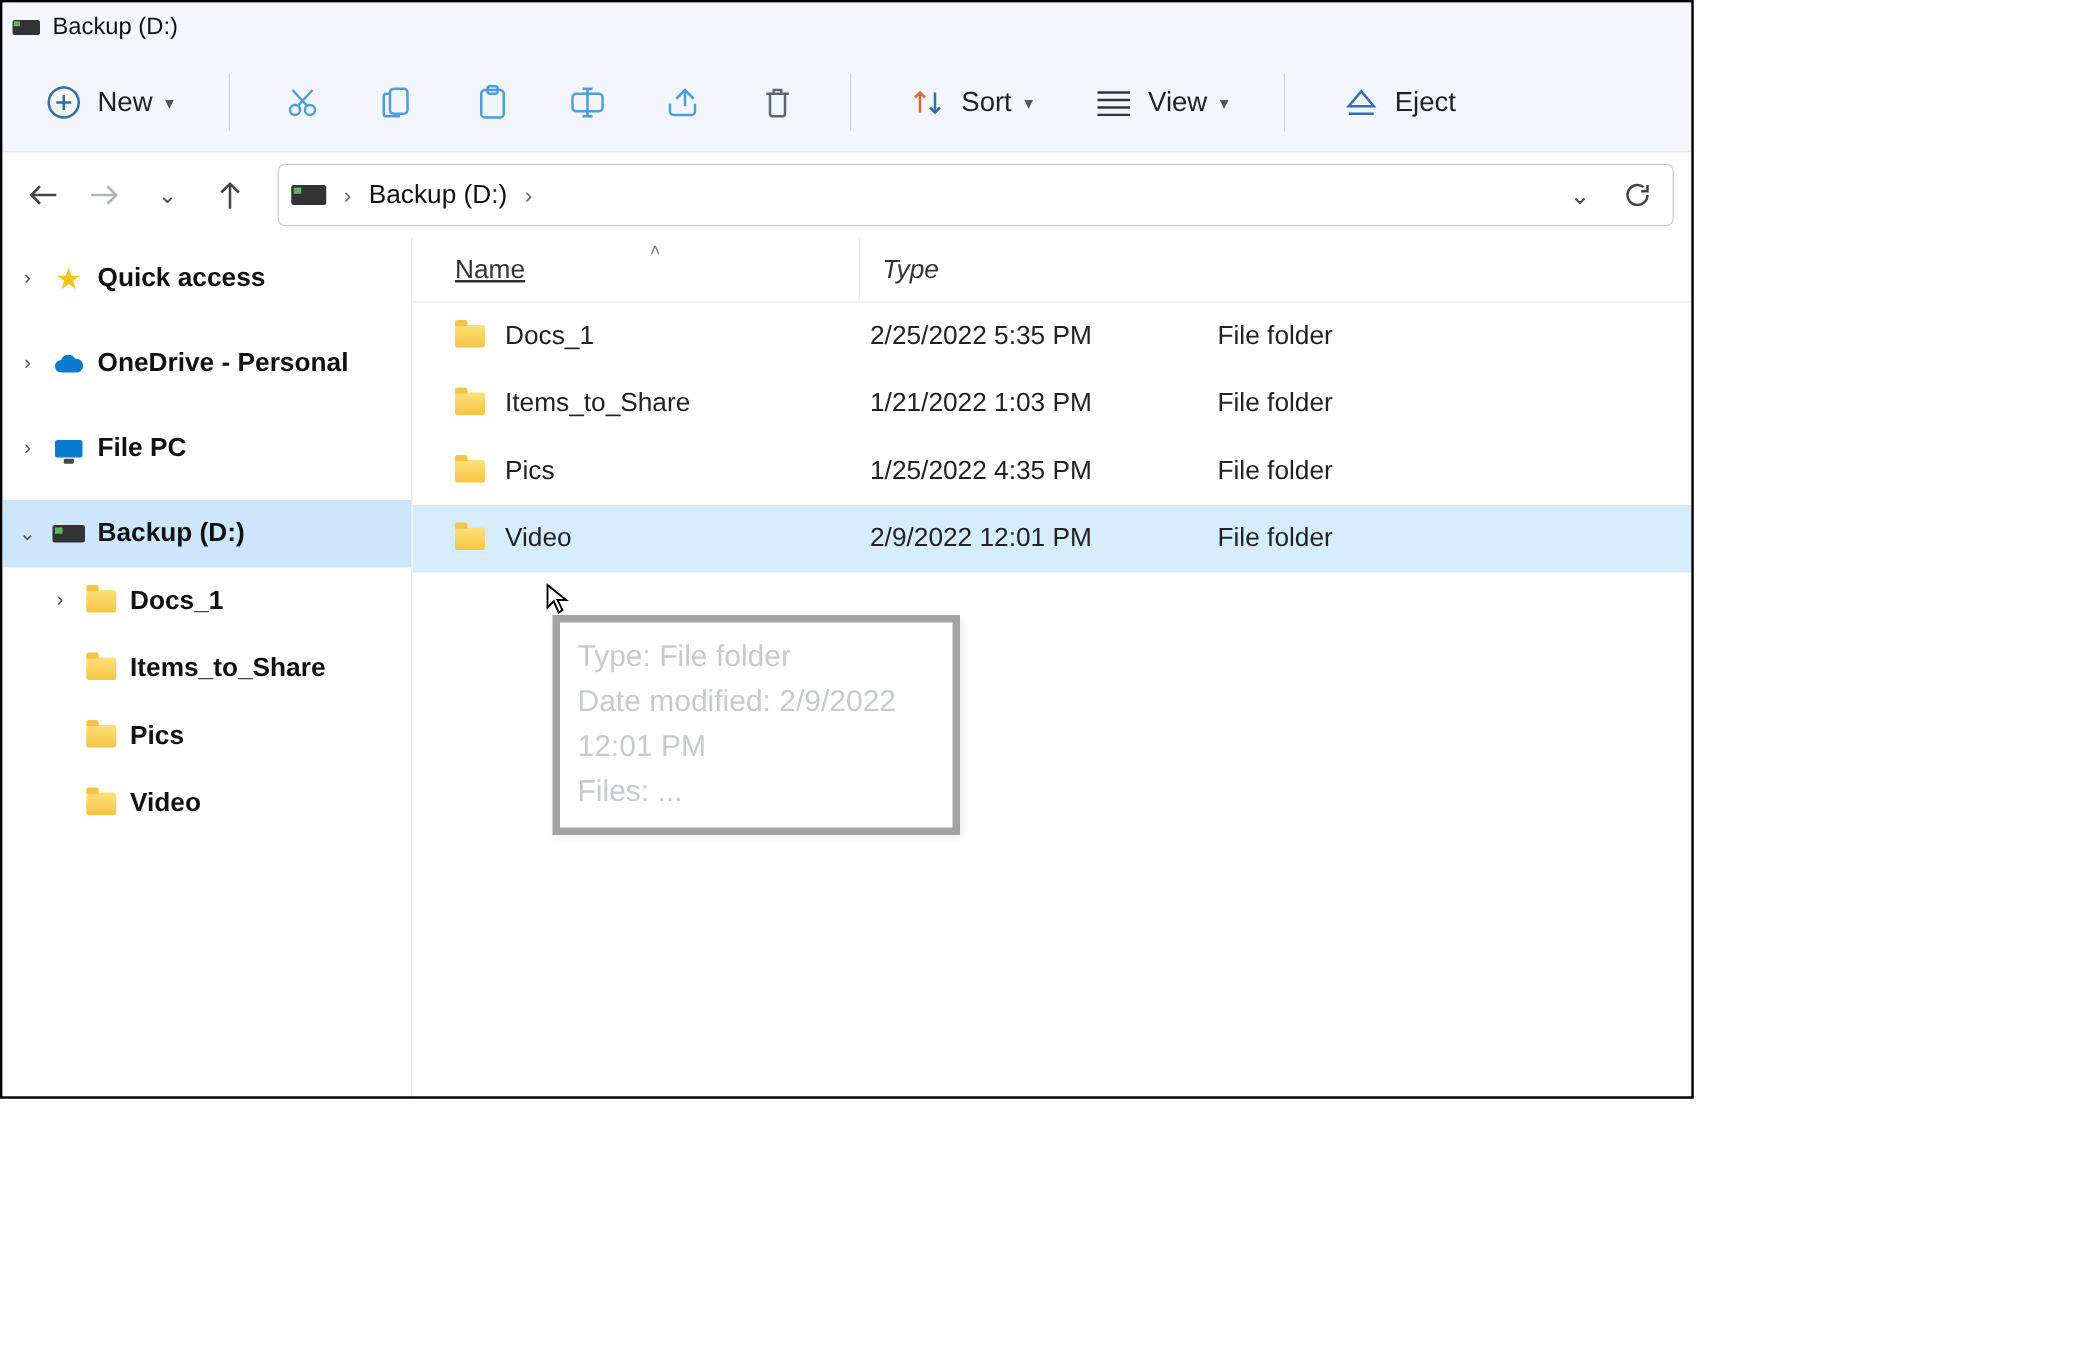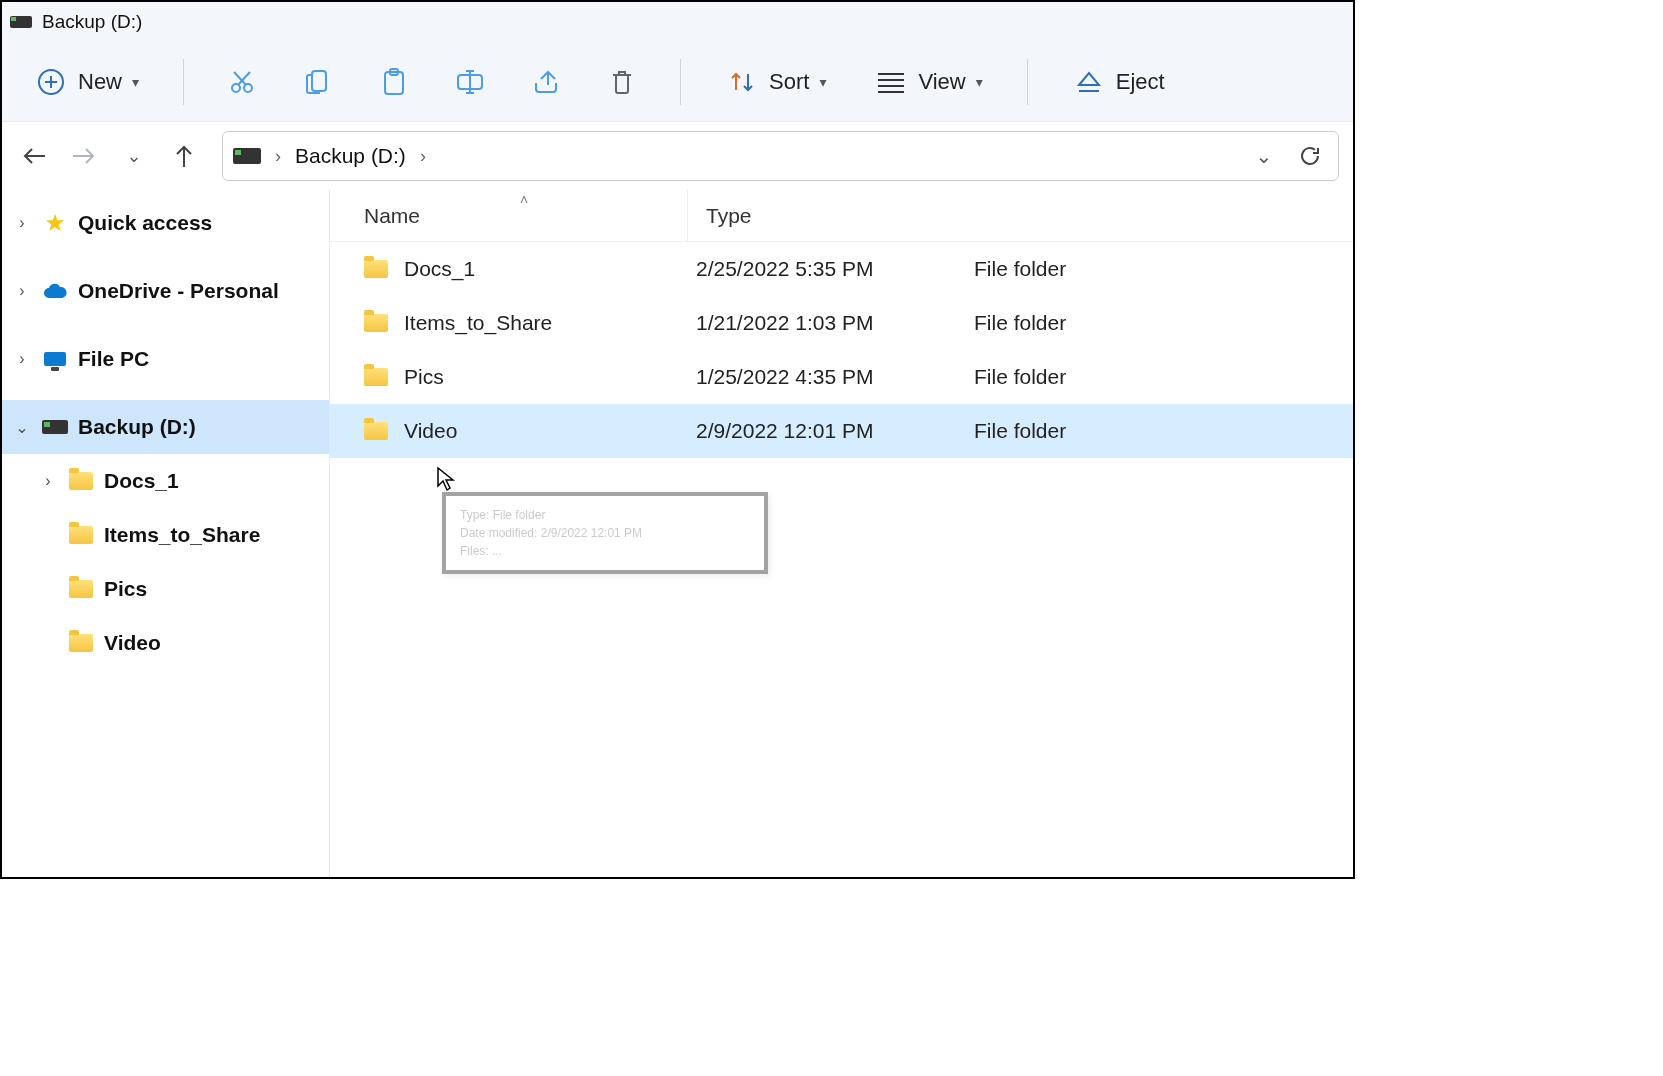--- a/index.html
+++ b/index.html
@@ -57,35 +57,35 @@
 .folder { width:24px; height:18px; background:linear-gradient(#ffe07a,#f5c542); border-radius:2px; position:relative; }
 .folder::before{content:"";position:absolute;top:-4px;left:0;width:10px;height:5px;background:#f5c542;border-radius:2px 2px 0 0;}
 
 
 .drive { width:26px; height:14px; background:#333; border-radius:2px; position:relative; }
 .drive::after{content:"";position:absolute;left:2px;top:2px;width:6px;height:5px;background:#5fb85f;}
 
 
 .cols { height: 52px; display:flex; align-items:center; font-size:21px; color:#333; border-bottom:1px solid #eee; position:relative; }
 .col { padding-left: 18px; height:100%; display:flex; align-items:center; border-right:1px solid #eee; cursor:pointer; gap:10px; }
-.col-name { width: 342px; margin-left: 16px; }
+.col-name { width: 342px; margin-left: 16px; text-decoration: underline; }
 .col-date { width: 278px; }
-.col-type { flex:1; border-right:none; }
+.col-type { flex:1; border-right:none;font-style:italic; }
 .sort-caret { position:absolute; left: 190px; top:2px; color:#777; font-size:14px; }
 
 
 .files { }
 .file-row { height: 54px; display:flex; align-items:center; font-size:21px; color:#222; cursor:pointer; }
 .file-row.hovered { background:#d6ecff; }
 .cell-name { width: 358px; padding-left: 34px; display:flex; align-items:center; gap:16px; }
 .cell-date { width: 278px; padding-left: 8px; }
 .cell-type { flex:1; padding-left: 8px; }
 
 
-.tooltip { position:absolute; left: 112px; top: 302px; width: 326px; background:#fff; border:4px solid #a3a3a3; box-shadow: 2px 2px 6px rgba(0,0,0,0.08); padding: 10px 14px; font-size:12px; color:#c8cbce; line-height:1.5; }
+.tooltip { position:absolute; left: 112px; top: 302px; width: 326px; background:#fff; border:6px solid #a3a3a3; box-shadow: 2px 2px 6px rgba(0,0,0,0.08); padding: 10px 14px; font-size:24px; color:#c8cbce; line-height:1.5; }
 
 
 .cursor-arrow { position:absolute; left: 106px; top: 276px; pointer-events:none; }
 
 
 .chev { font-size:14px; color:#555; }
 
 svg { display:block; }
 </style>
 </head>

